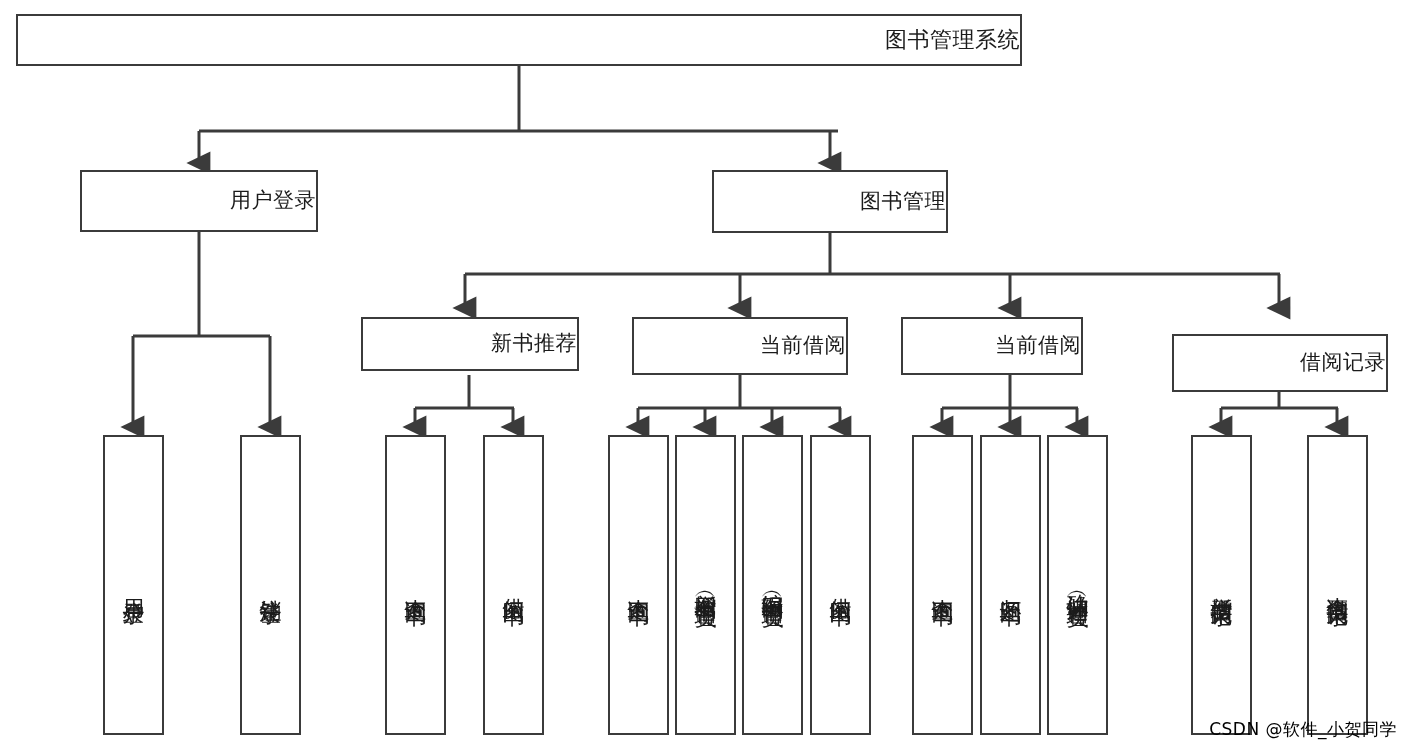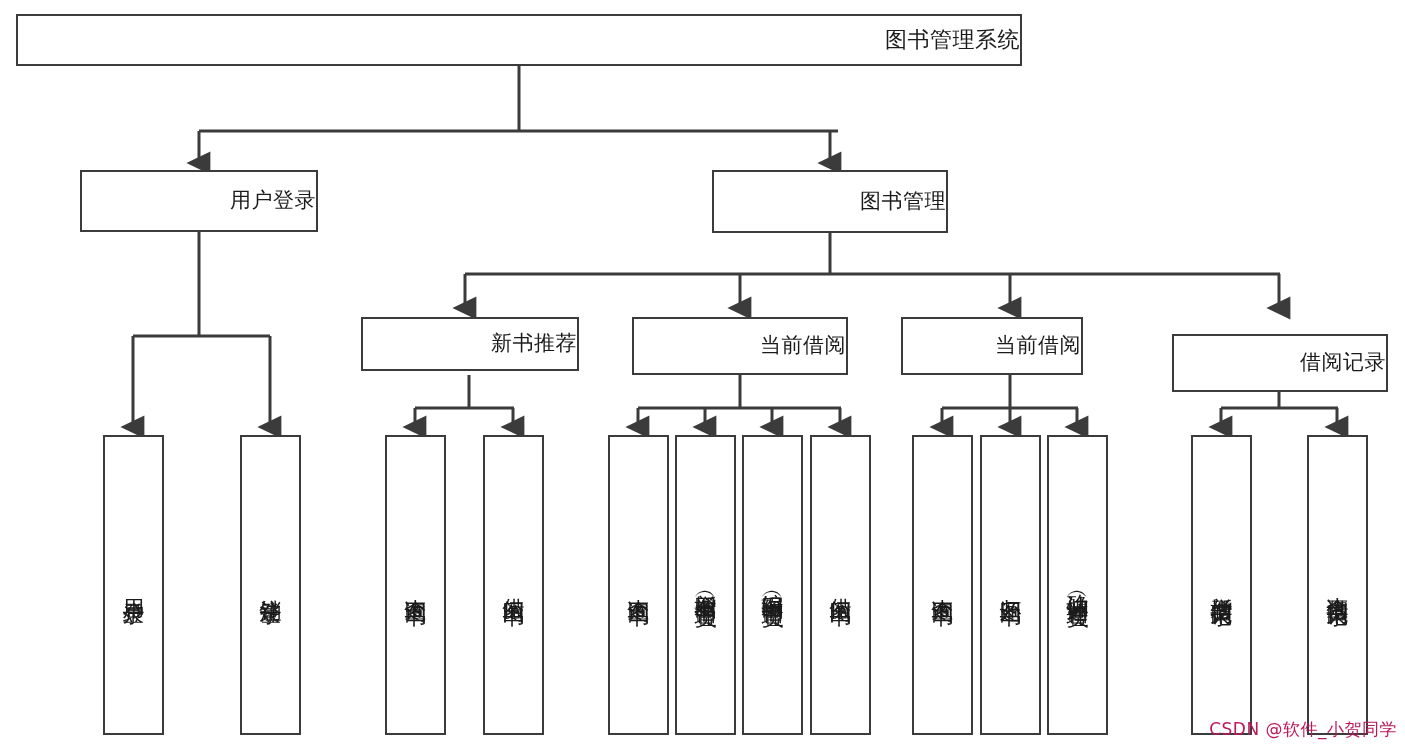--- a/index.html
+++ b/index.html
@@ -62,21 +62,21 @@
     font-size: 22px;
     line-height: 1.08;
     letter-spacing: 2px;
     white-space: nowrap;
   }
   .watermark {
     position: absolute;
     right: 8px;
     bottom: 6px;
     font-size: 17px;
-    color: #be185d;
+    color: #000000;
     letter-spacing: 0.5px;
     user-select: none;
   }
 </style>
 </head>
 <body>
 
 <div id="diagram-root">
 
   <svg class="edges" viewBox="0 0 1405 747" xmlns="http://www.w3.org/2000/svg">

